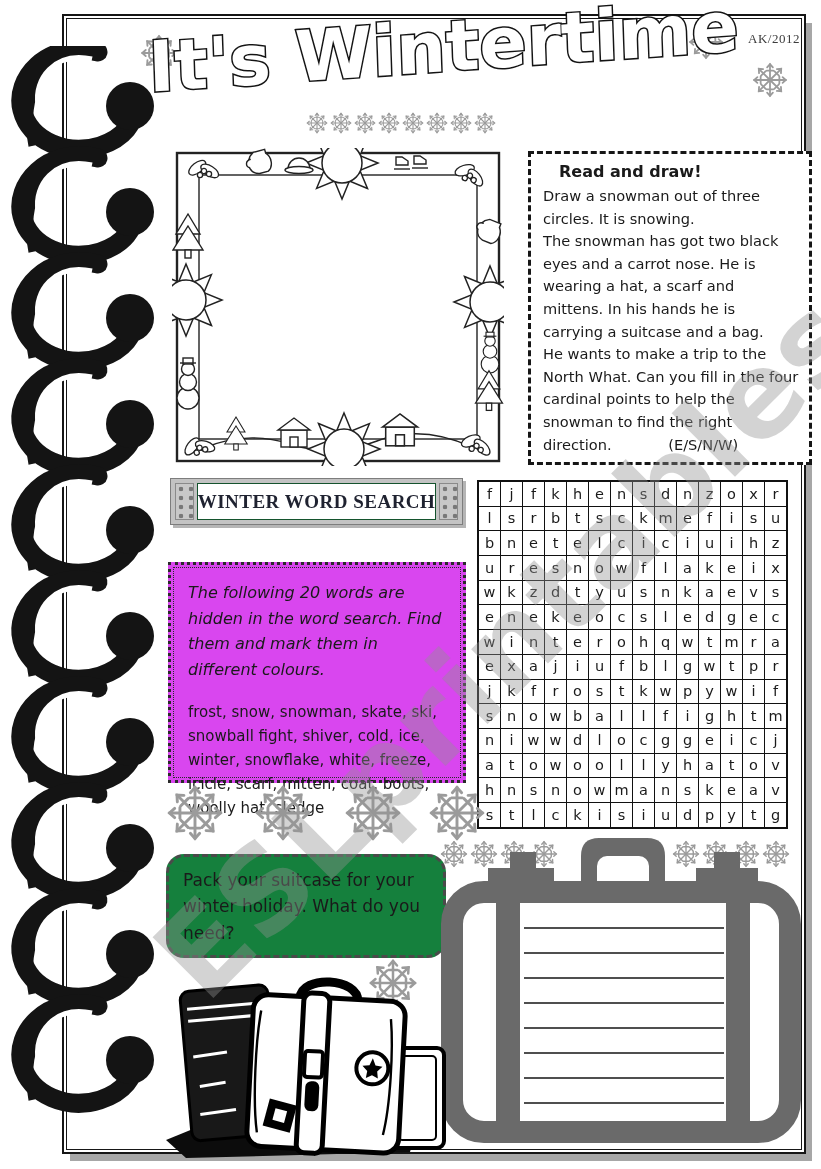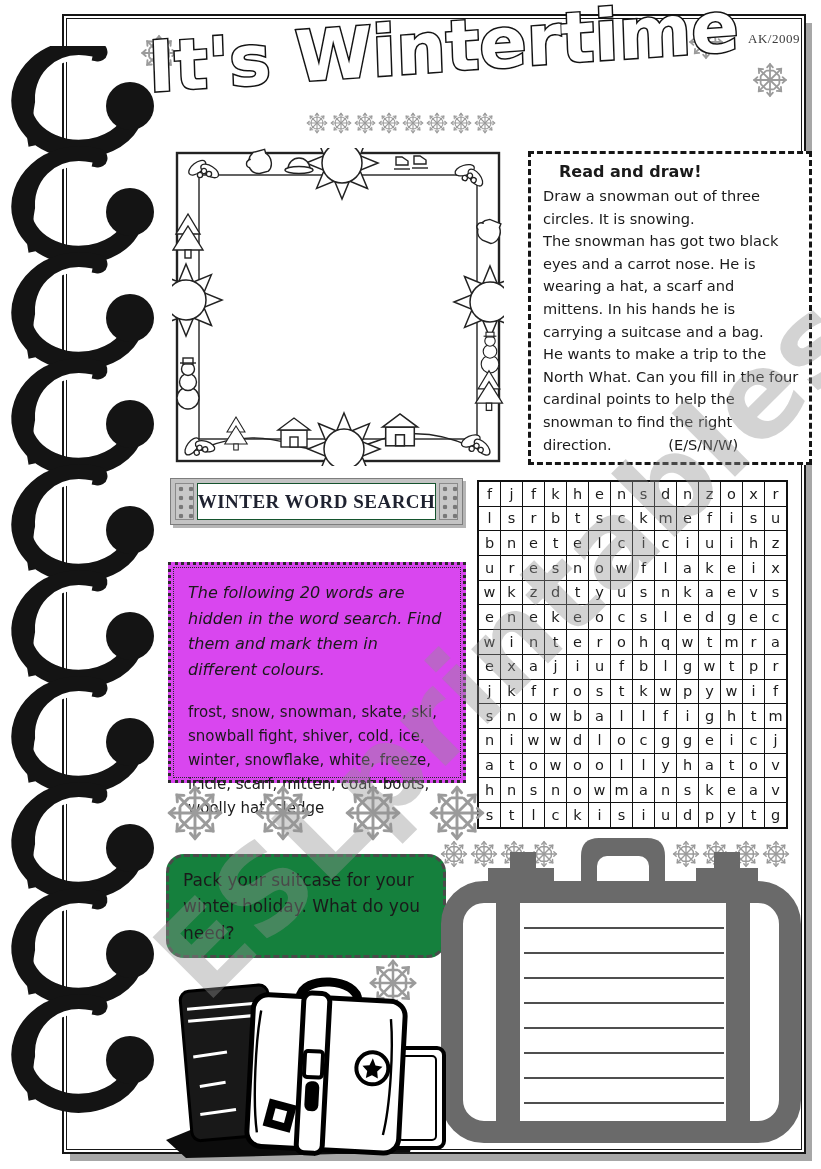--- a/index.html
+++ b/index.html
@@ -105,21 +105,21 @@
       <use href="#ring" y="318"></use>
     <use href="#ring" y="424"></use>
       <use href="#ring" y="530"></use>
       <use href="#ring" y="636"></use>
     <use href="#ring" y="742"></use>
       <use href="#ring" y="848"></use>
       <use href="#ring" y="954"></use>
   </svg>
 
   <div class="title">It's Wintertime</div>
-  <div class="credit">AK/2009</div>
+  <div class="credit">AK/2012</div>
 
   <div class="flake" style="left:140px;top:34px;width:38px;height:38px">
       <svg>
         <use href="#flake"></use>
       </svg>
     </div>
   <div class="flake" style="left:688px;top:24px;width:36px;height:36px">
       <svg>
         <use href="#flake"></use>
       </svg>

